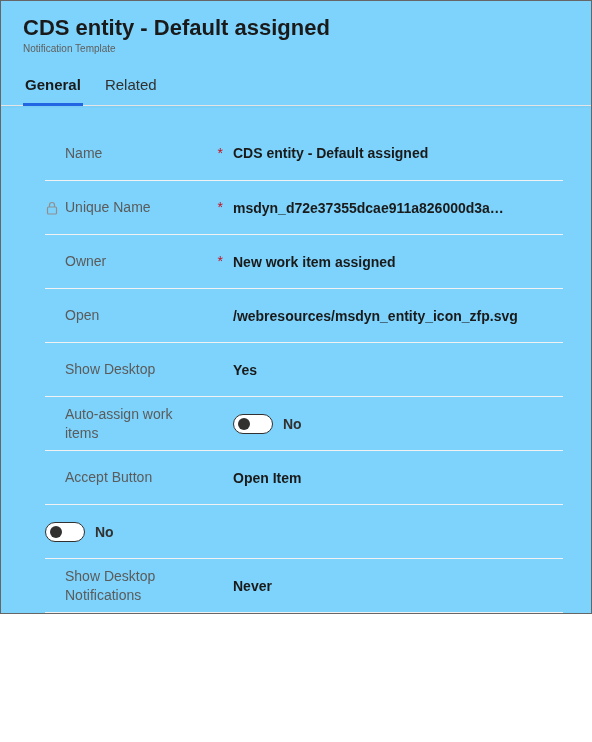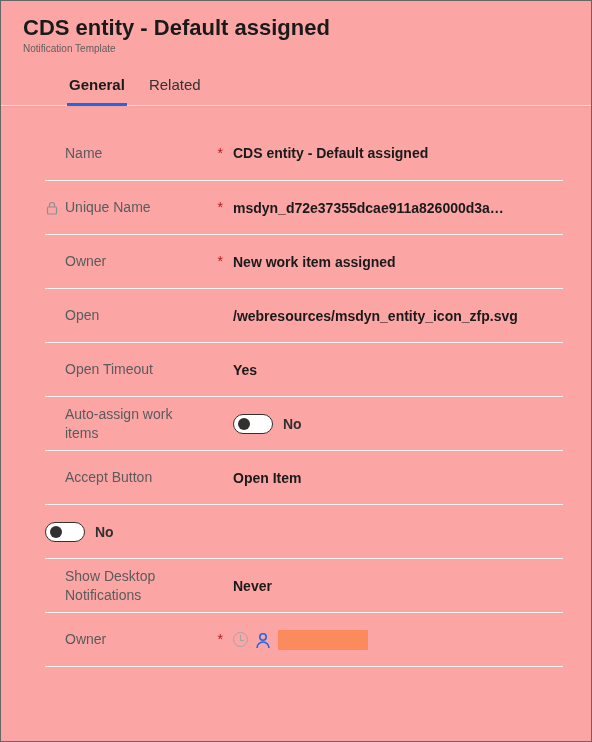--- a/index.html
+++ b/index.html
@@ -5,23 +5,23 @@
   * { box-sizing: border-box; }
   html, body {
     margin: 0; padding: 0;
     font-family: "Segoe UI", -apple-system, BlinkMacSystemFont, sans-serif;
     font-size: 14px;
     color: #323130;
     background: #fff;
   }
   .frame {
     width: 592px;
-    height: 742px;
+    height: 614px;
     border: 1px solid #666;
-    background: #fca5a5;
+    background: #7dd3fc;
     overflow: hidden;
     position: relative;
   }
   .header {
     padding: 14px 22px 0 22px;
     border-bottom: 1px solid #e5e5e5;
     box-shadow: 0 1px 2px rgba(0,0,0,0.04);
   }
   .title {
     font-size: 22px;
@@ -43,21 +43,20 @@
     font-size: 15px;
     color: #323130;
     cursor: pointer;
     border-bottom: 3px solid transparent;
     margin-bottom: -1px;
   }
   .tab.active {
     font-weight: 600;
     border-bottom-color: #2266e3;
     color: #1a1a1a;
-    margin-left: 44px;
   }
   .body {
     padding: 20px 28px 0 44px;
   }
   .form {
     border-bottom: 1px solid #f2f2f2;
   }
   .row {
     display: flex;
     align-items: center;
@@ -220,21 +219,21 @@
           <span class="req"></span>
         </div>
         <div class="value-col">
           <span class="value-text">/webresources/msdyn_entity_icon_zfp.svg</span>
         </div>
       </div>
 
       <div class="row">
         <div class="label-col">
           <span class="lock-slot"></span>
-          <span class="label-text">Open Timeout</span>
+          <span class="label-text">Show Desktop</span>
           <span class="req"></span>
         </div>
         <div class="value-col">
           <span class="value-text">Yes</span>
         </div>
       </div>
 
 
       <div class="row">
         <div class="label-col">

